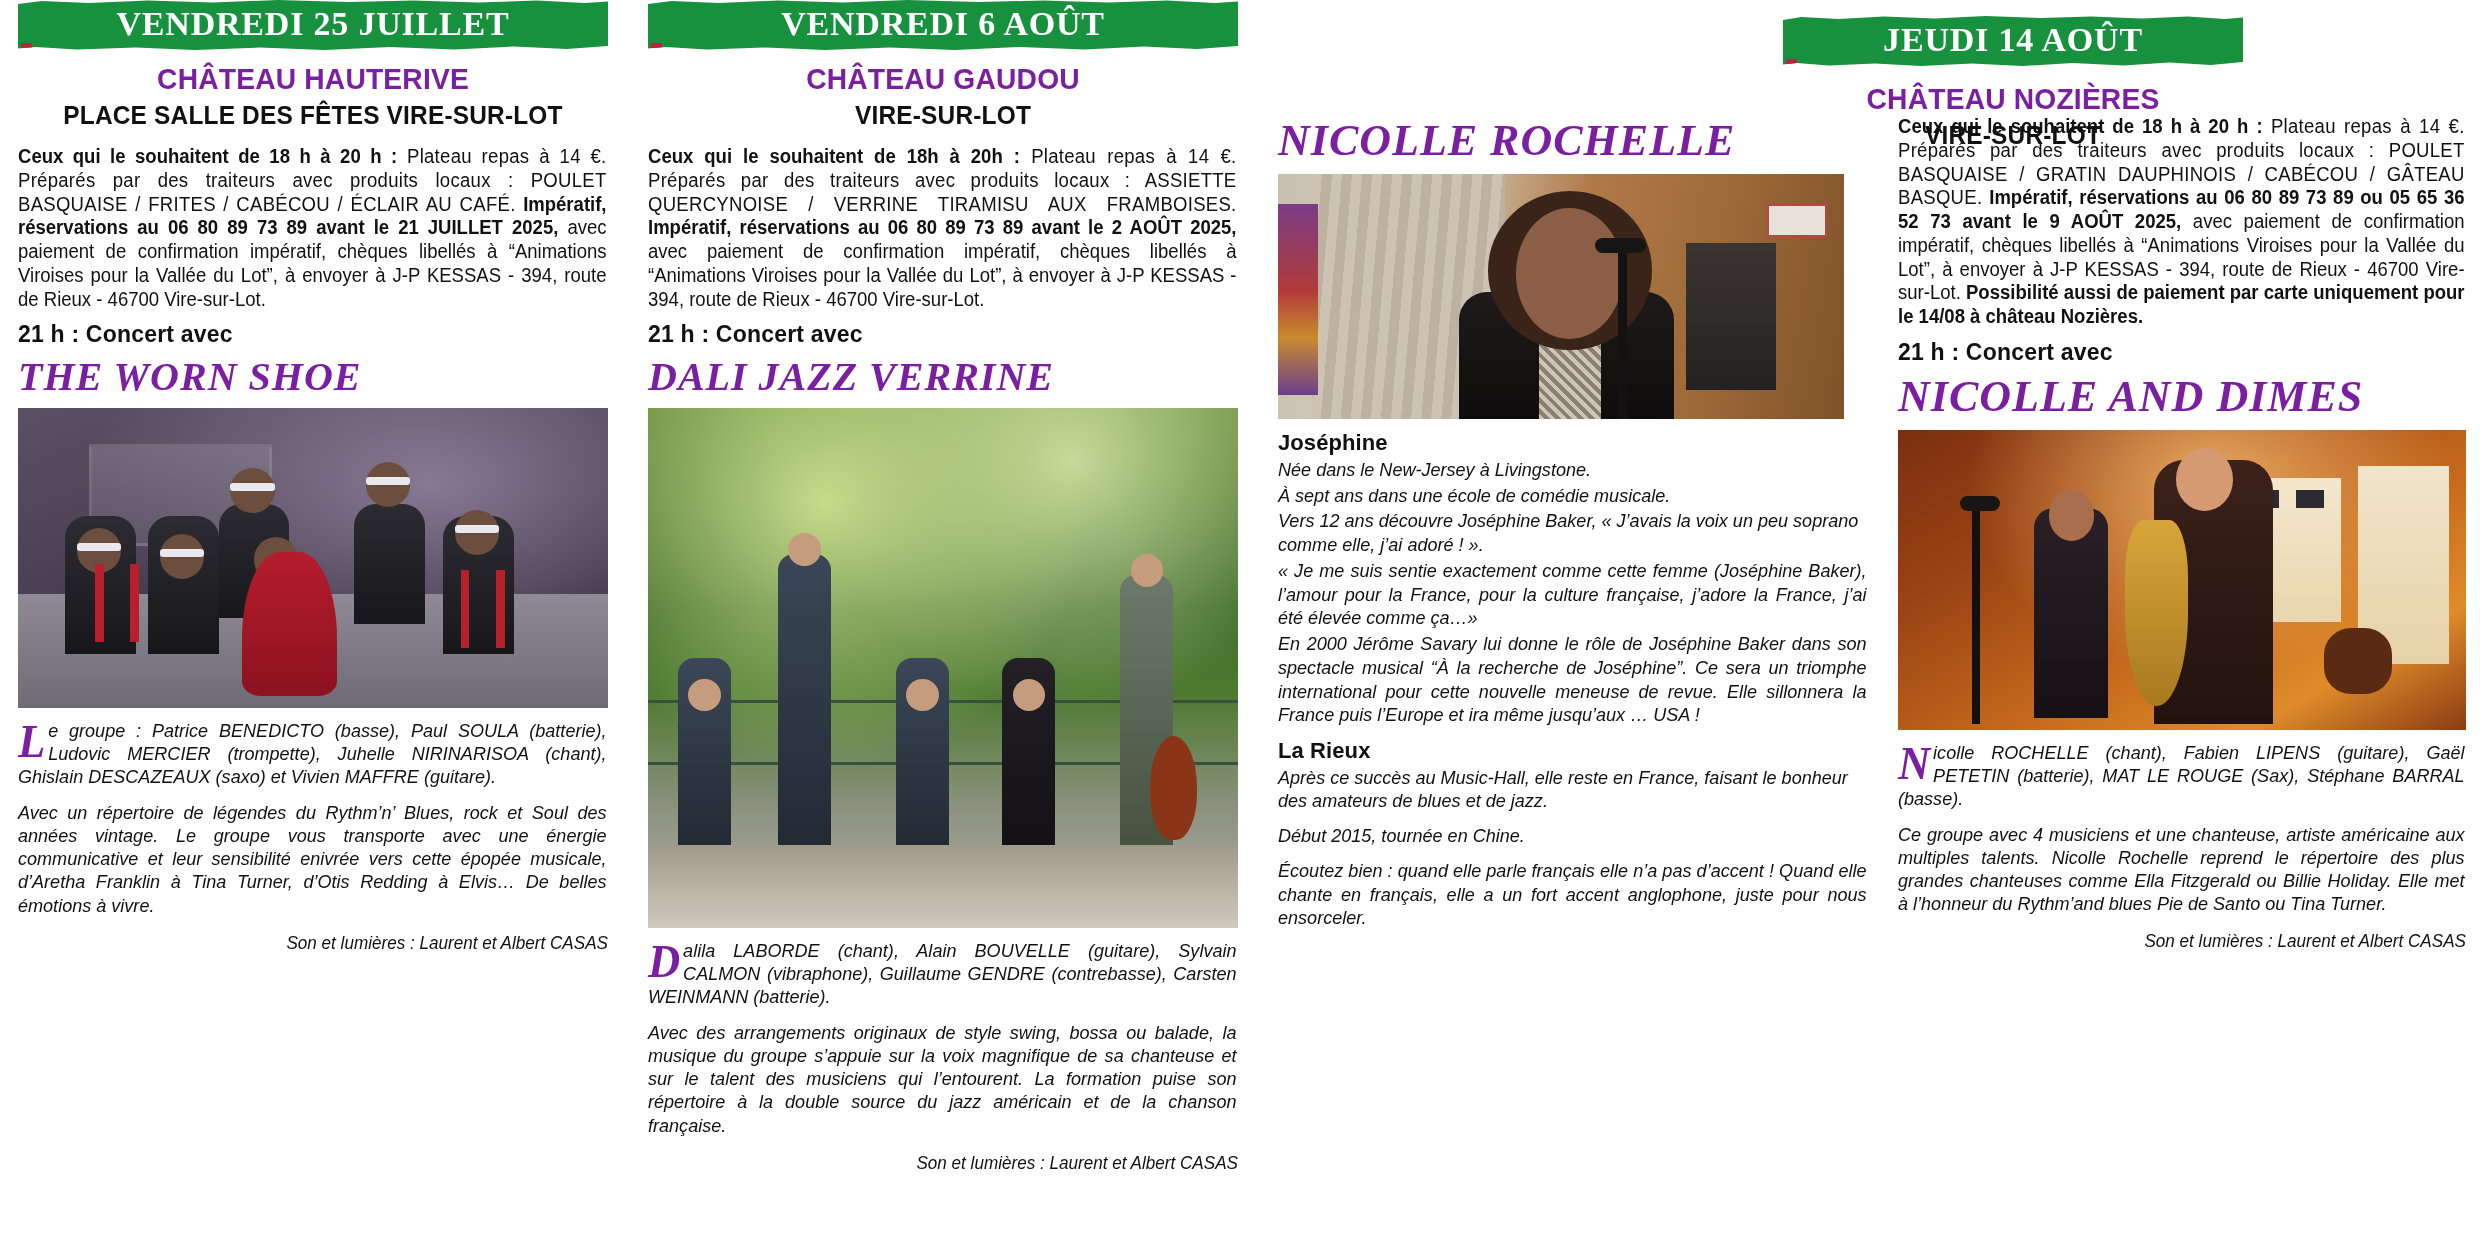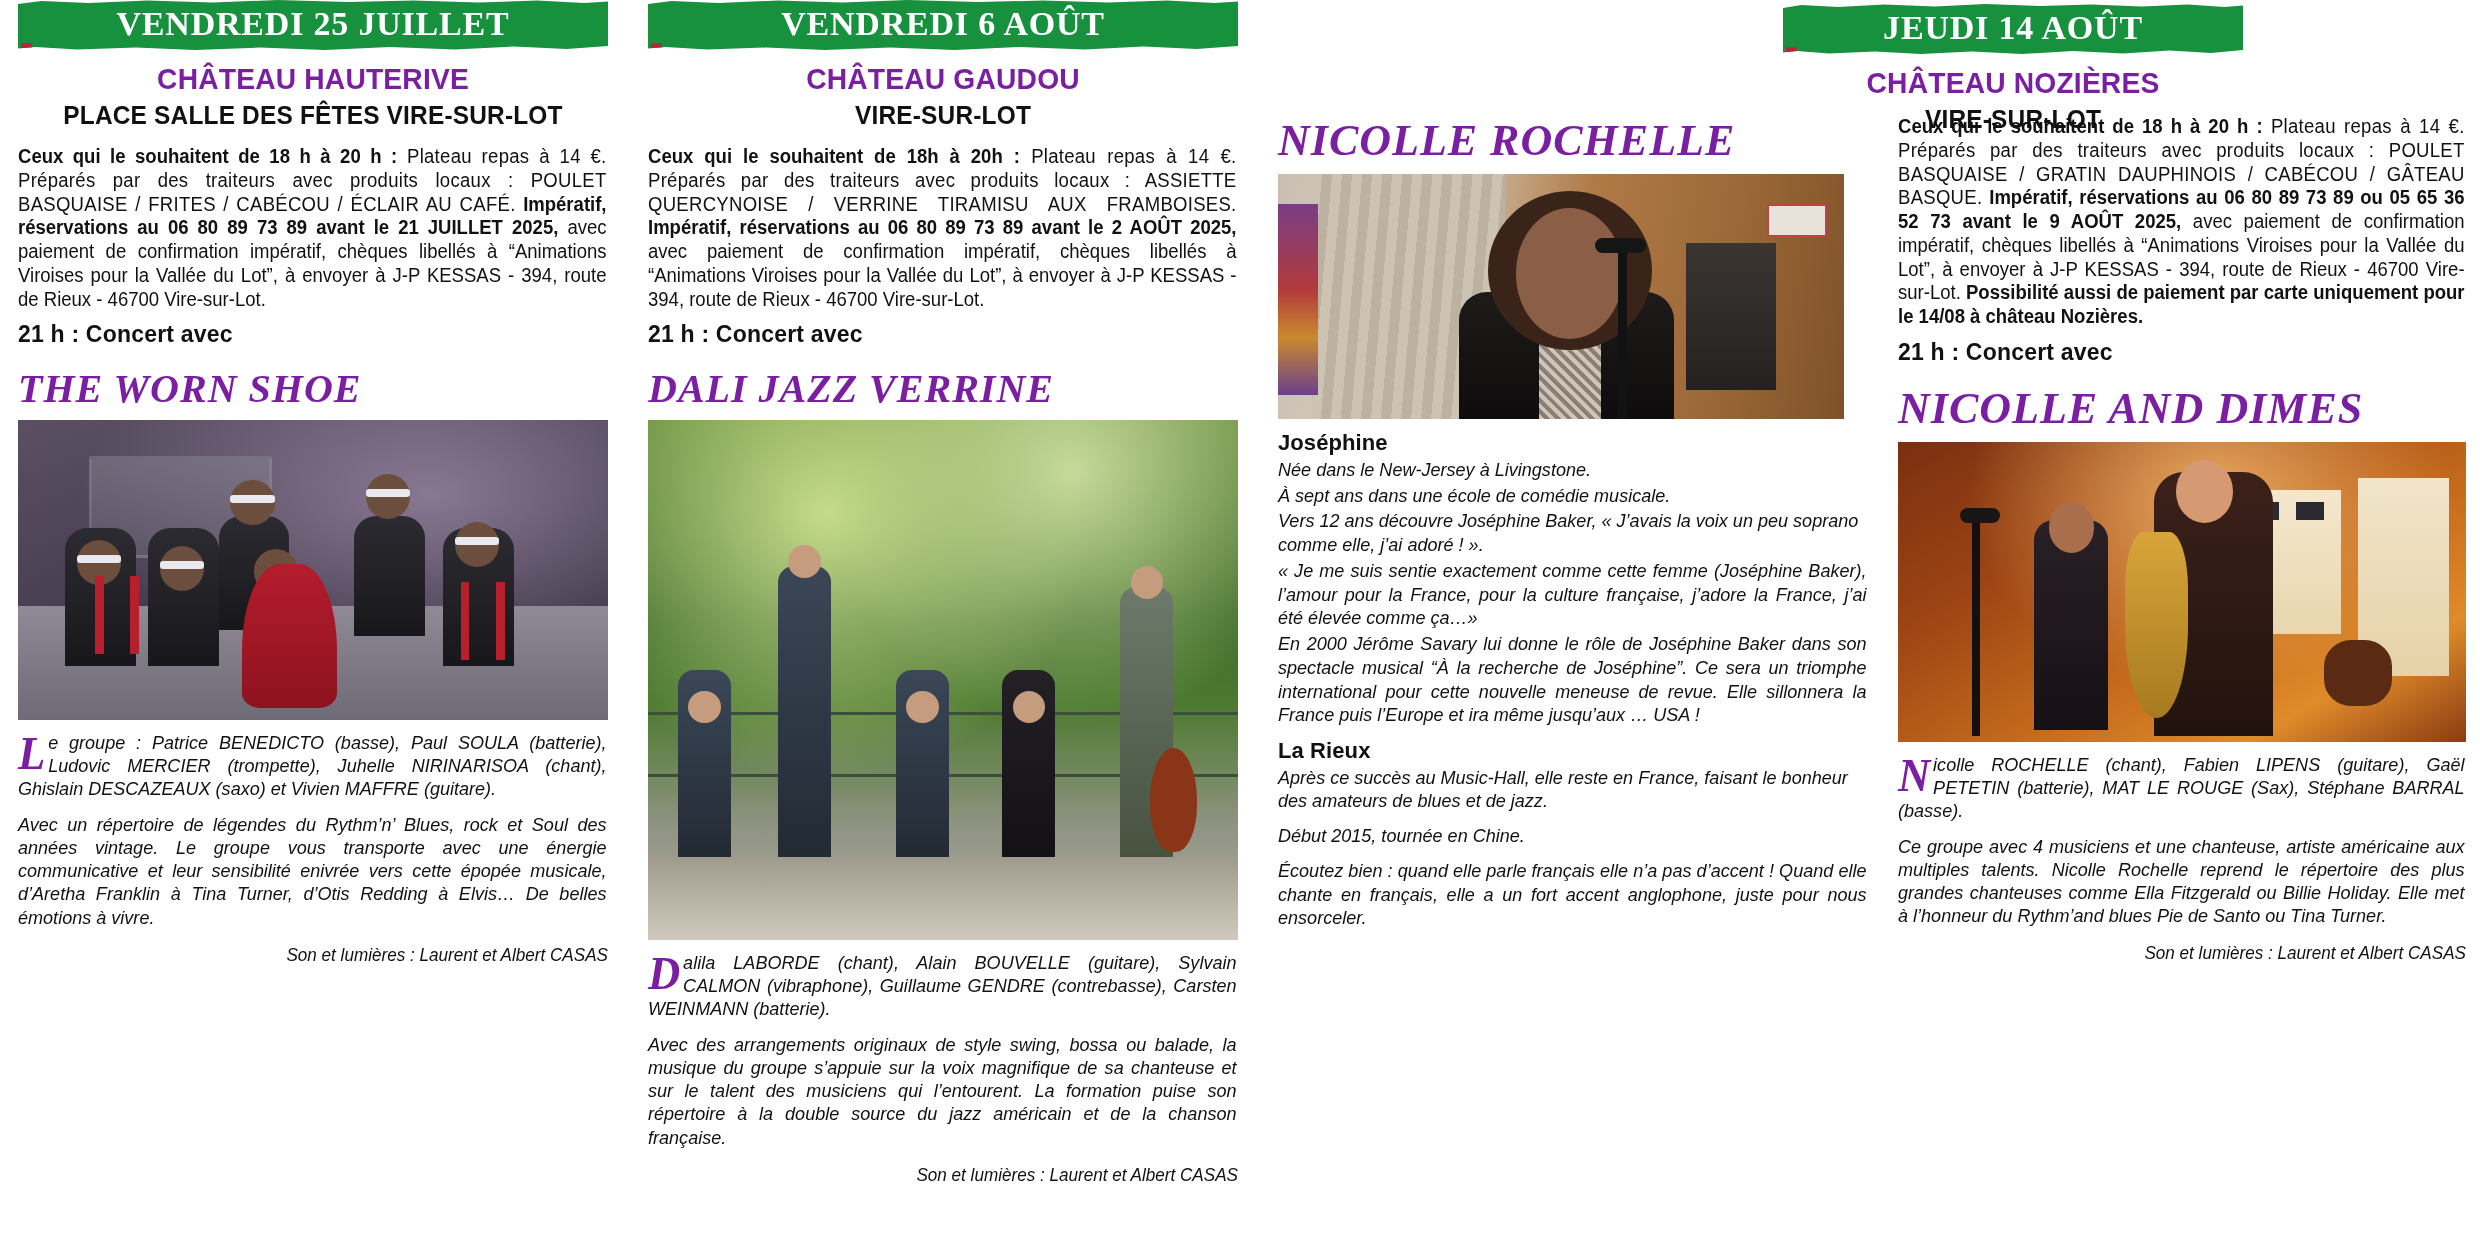--- a/index.html
+++ b/index.html
@@ -76,21 +76,21 @@
   .body-text b{font-weight:700;}
   .body-text .caps{letter-spacing:.3px;}
 
   .concert-line{
     margin-top:10px;
     font-size:23px;font-weight:700;color:#111;
     letter-spacing:.2px;
   }
 
   .band-name{
-    margin-top:20px;
+    margin-top:8px;
     color:#7b1fa2;
     font-family:"Liberation Serif", serif;
     font-weight:700;font-style:italic;
     font-size:40px;
     letter-spacing:1px;
     line-height:1.05;
     white-space:nowrap;
   }
   .band-name.big{font-size:44px;}
 
@@ -353,21 +353,21 @@
 
     <div class="bio-p">En 2000 Jérôme Savary lui donne le rôle de Joséphine Baker dans son spectacle musical “À la recherche de Joséphine”. Ce sera un triomphe international pour cette nouvelle meneuse de revue. Elle sillonnera la France puis l’Europe et ira même jusqu’aux … USA !</div>
 
     <div class="bio-h">La Rieux</div>
     <div class="bio-p nj">Après ce succès au Music-Hall, elle reste en France, faisant le bonheur des amateurs de blues et de jazz.</div>
     <div class="bio-p nj gap">Début 2015, tournée en Chine.</div>
     <div class="bio-p gap">Écoutez bien : quand elle parle français elle n’a pas d’accent ! Quand elle chante en français, elle a un fort accent anglophone, juste pour nous ensorceler.</div>
   </div>
 
   <div class="col col4" style="left:1560px;width:906px;">
-    <div class="banner" style="width:440px;margin:4px auto;">
+    <div class="banner" style="width:440px;margin:16px auto;">
       <span class="banner-text">JEUDI 14 AOÛT</span>
       <span class="banner-notch"></span>
     </div>
     <div class="chateau" style="width:440px;margin-left:auto;margin-right:auto;">CHÂTEAU NOZIÈRES</div>
     <div class="place" style="width:440px;margin-left:auto;margin-right:auto;">VIRE-SUR-LOT</div>
 
     <div style="position:absolute;left:338px;top:115px;width:568px;">
       <div class="body-text" style="margin-top:0;">
         <b>Ceux qui le souhaitent de 18 h à 20 h :</b><span class="caps"> Plateau repas à 14 €. Préparés par des traiteurs avec produits locaux : POULET BASQUAISE / GRATIN DAUPHINOIS / CABÉCOU / GÂTEAU BASQUE. </span><b>Impératif, réservations au 06 80 89 73 89 ou 05 65 36 52 73 avant le 9 AOÛT 2025,</b><span> avec paiement de confirmation impératif, chèques libellés à “Animations Viroises pour la Vallée du Lot”, à envoyer à J-P KESSAS - 394, route de Rieux - 46700 Vire-sur-Lot. </span><b>Possibilité aussi de paiement par carte uniquement pour le 14/08 à château Nozières.</b>
       </div>

